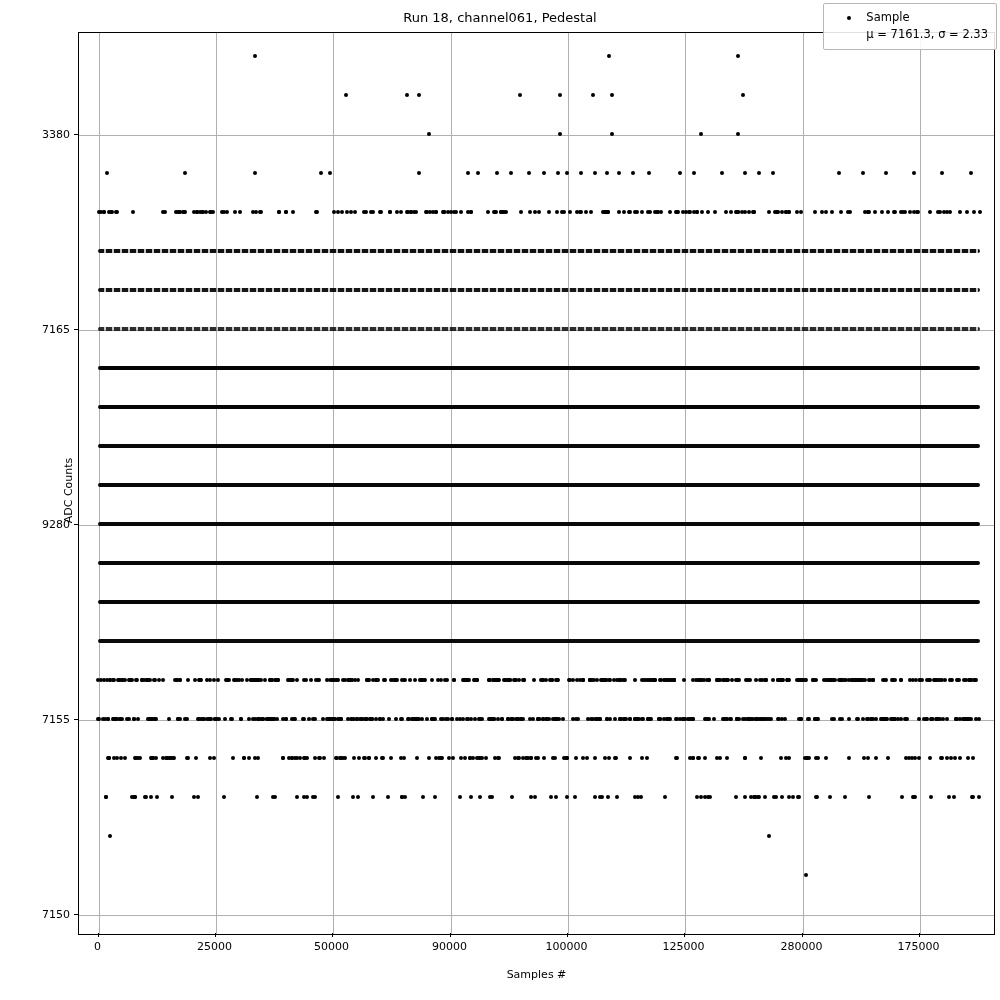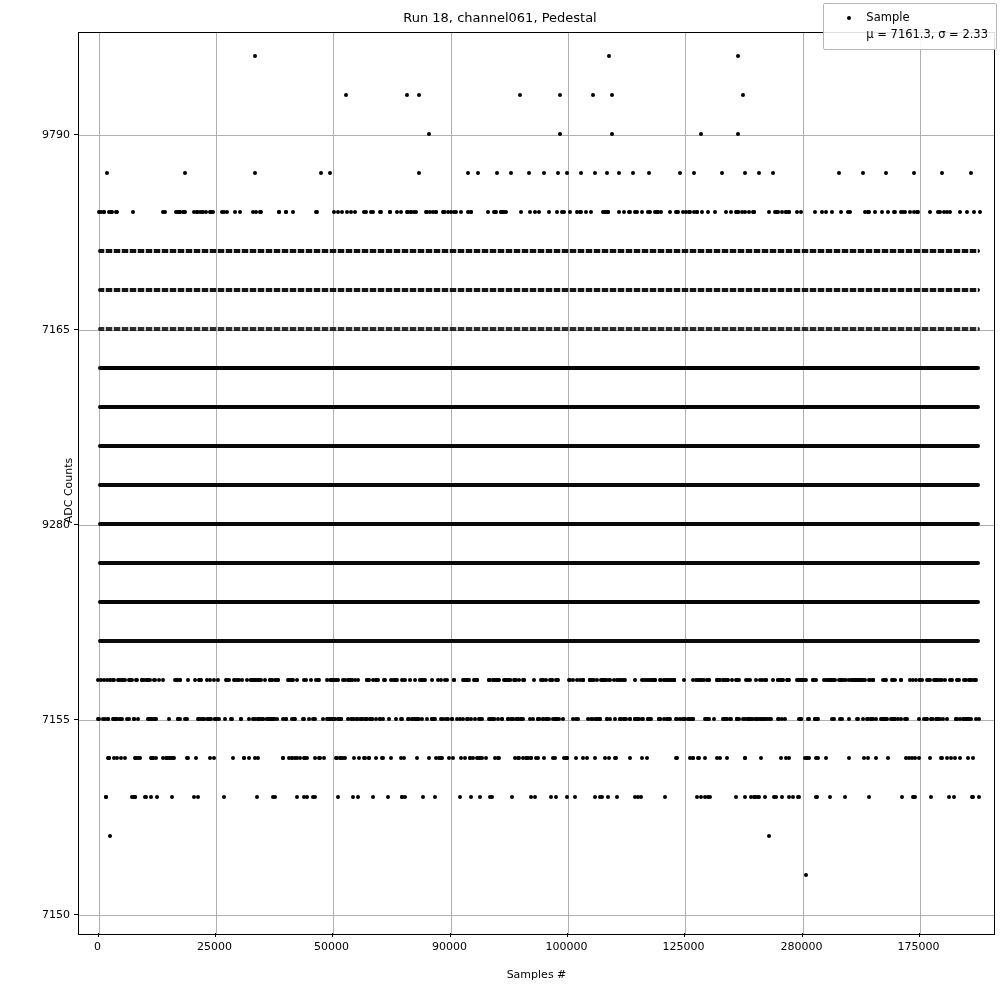--- a/index.html
+++ b/index.html
@@ -1469,15 +1469,15 @@
     <div class="xticklabel" style="left: 918.5px; top: 940px;">175000</div>
     <div style="position: absolute; left: 918.5px; top: 933px; width: 1px; height: 4px; background: rgb(0, 0, 0);"></div>
     <div class="yticklabel" style="left: 20px; width: 50px; top: 913.5px;">7150</div>
     <div style="position: absolute; left: 74px; top: 913.5px; height: 1px; width: 4px; background: rgb(0, 0, 0);"></div>
     <div class="yticklabel" style="left: 20px; width: 50px; top: 718.5px;">7155</div>
     <div style="position: absolute; left: 74px; top: 718.5px; height: 1px; width: 4px; background: rgb(0, 0, 0);"></div>
     <div class="yticklabel" style="left: 20px; width: 50px; top: 523.5px;">9280</div>
     <div style="position: absolute; left: 74px; top: 523.5px; height: 1px; width: 4px; background: rgb(0, 0, 0);"></div>
     <div class="yticklabel" style="left: 20px; width: 50px; top: 328.5px;">7165</div>
     <div style="position: absolute; left: 74px; top: 328.5px; height: 1px; width: 4px; background: rgb(0, 0, 0);"></div>
-    <div class="yticklabel" style="left: 20px; width: 50px; top: 133.5px;">9790</div>
+    <div class="yticklabel" style="left: 20px; width: 50px; top: 133.5px;">3380</div>
     <div style="position: absolute; left: 74px; top: 133.5px; height: 1px; width: 4px; background: rgb(0, 0, 0);"></div>
   </div>
 
 </body></html>

